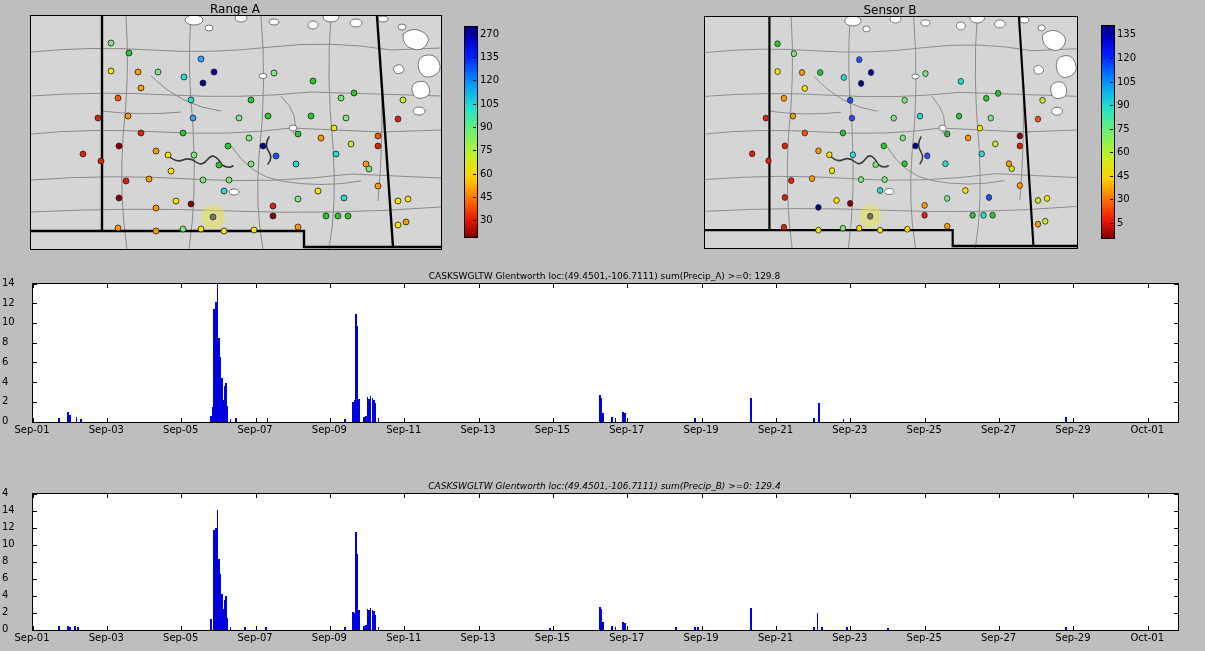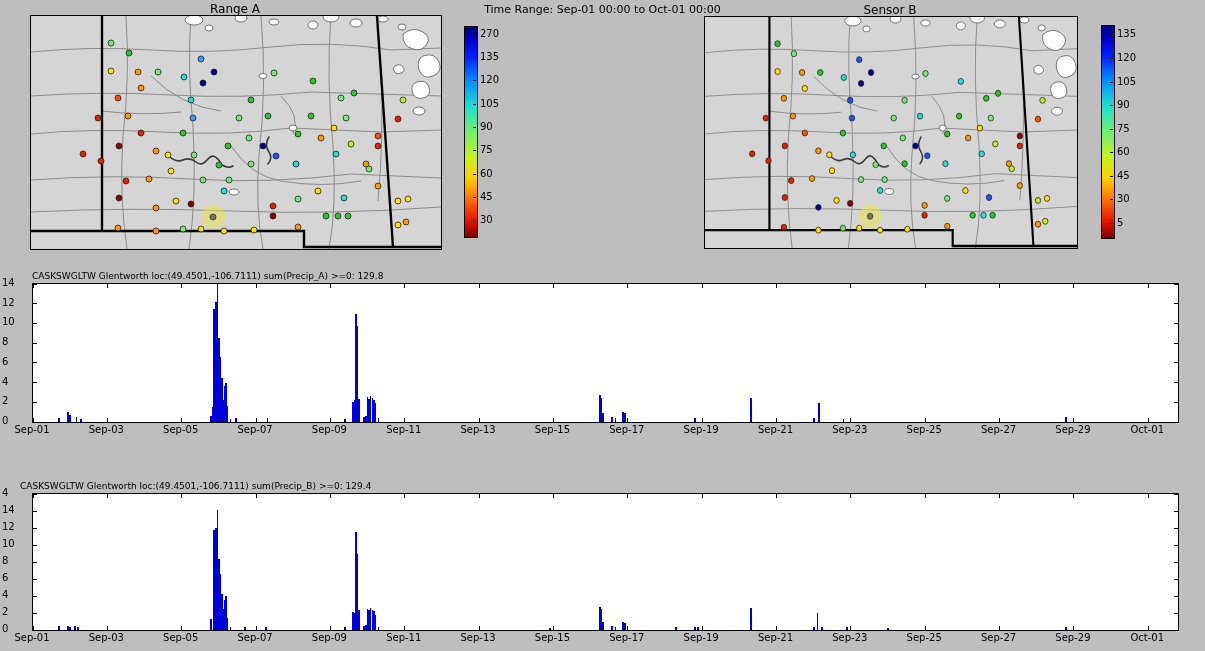--- a/index.html
+++ b/index.html
@@ -8,32 +8,31 @@
   .suptitle{position:absolute;left:0;top:3px;width:100%;text-align:center;font-size:11px;}
   .map-title{position:absolute;text-align:center;font-size:12px;}
   .map{position:absolute;background:#d5d5d5;border:1px solid #000;}
   .map svg{display:block;width:100%;height:100%;}
   .cbar{position:absolute;border:1px solid #000;
         background:linear-gradient(to bottom,
           #00007f 0%, #0000c8 6%, #0020ff 14%, #0090ff 26%, #20e0d0 38%,
           #70f070 50%, #c8f020 62%, #ffd000 72%, #ff7000 82%, #e81500 92%, #7f0000 100%);}
   .cbar-label{position:absolute;font-size:10px;line-height:12px;}
   .cbar-tick{position:absolute;width:3px;height:1px;background:#000;}
-  .chart-title{position:absolute;font-size:9px;white-space:nowrap;}
+  .chart-title{position:absolute;text-align:center;font-size:9px;white-space:nowrap;}
   .chart{position:absolute;background:#ffffff;border:1px solid #000;}
   .chart svg{display:block;width:100%;height:100%;}
   .xtick-label{position:absolute;width:70px;text-align:center;font-size:10px;line-height:12px;}
   .ytick-label{position:absolute;width:26px;font-size:10px;line-height:12px;}
 </style>
 </head>
 <body>
 
 <div id="figure">
 
-  <div class="suptitle">Time Range: Sep-01 00:00 to Oct-01 00:00</div>
 
   <div class="map-title" style="left:30px;top:2px;width:410px;">Range A</div>
   <div class="map" style="left:30px;top:15px;width:410px;height:233px;">
     <svg id="svgA" viewBox="0 0 410 233" preserveAspectRatio="none">
         <path d="M0,36 Q60,30 120,34 T240,31 T360,34 L410,32" fill="none" stroke="#8a8a8a" stroke-width="1"></path>
         <path d="M0,80 Q70,75 140,79 T280,76 L410,80" fill="none" stroke="#8a8a8a" stroke-width="1"></path>
         <path d="M0,118 Q60,112 130,116 T260,112 L350,116 L410,114" fill="none" stroke="#8a8a8a" stroke-width="1"></path>
         <path d="M0,164 Q80,158 160,163 T320,158 L410,162" fill="none" stroke="#8a8a8a" stroke-width="1"></path>
         <path d="M0,196 Q100,191 200,195 T410,191" fill="none" stroke="#8a8a8a" stroke-width="1"></path>
         <path d="M95,0 Q99,60 92,120 Q88,180 96,233" fill="none" stroke="#8a8a8a" stroke-width="1"></path>
@@ -373,21 +372,21 @@
         <line x1="1141" y1="59.14285714285715" x2="1145" y2="59.14285714285715" stroke="#000" stroke-width="1"></line>
         <line x1="0" y1="39.42857142857143" x2="4" y2="39.42857142857143" stroke="#000" stroke-width="1"></line>
         <line x1="1141" y1="39.42857142857143" x2="1145" y2="39.42857142857143" stroke="#000" stroke-width="1"></line>
         <line x1="0" y1="19.714285714285722" x2="4" y2="19.714285714285722" stroke="#000" stroke-width="1"></line>
         <line x1="1141" y1="19.714285714285722" x2="1145" y2="19.714285714285722" stroke="#000" stroke-width="1"></line>
         <line x1="0" y1="0" x2="4" y2="0" stroke="#000" stroke-width="1"></line>
         <line x1="1141" y1="0" x2="1145" y2="0" stroke="#000" stroke-width="1"></line>
       </svg>
   </div>
 
-  <div class="chart-title" style="left:20px;top:481px;width:1145px;">CASKSWGLTW Glentworth loc:(49.4501,-106.7111) sum(Precip_B) &gt;=0: 129.4</div>
+  <div class="chart-title" style="left:32px;top:481px;width:1145px;font-style:italic;">CASKSWGLTW Glentworth loc:(49.4501,-106.7111) sum(Precip_B) &gt;=0: 129.4</div>
   <div class="chart" style="left:32px;top:493px;width:1145px;height:136px;">
     <svg id="svgC2" viewBox="0 0 1145 136" preserveAspectRatio="none" shape-rendering="crispEdges">
         <rect x="25.17" y="131.75" width="1.7" height="4.25" fill="#0000dd"></rect>
         <rect x="34.47" y="131.75" width="1.7" height="4.25" fill="#0000dd"></rect>
         <rect x="36.33" y="132.60" width="1.7" height="3.40" fill="#0000dd"></rect>
         <rect x="41.16" y="131.75" width="1.7" height="4.25" fill="#0000dd"></rect>
         <rect x="44.13" y="133.45" width="1.7" height="2.55" fill="#0000dd"></rect>
         <rect x="177.22" y="124.95" width="1.7" height="11.05" fill="#0000dd"></rect>
         <rect x="180.19" y="35.70" width="1.7" height="100.30" fill="#0000dd"></rect>
         <rect x="182.05" y="34.00" width="1.7" height="102.00" fill="#0000dd"></rect>

